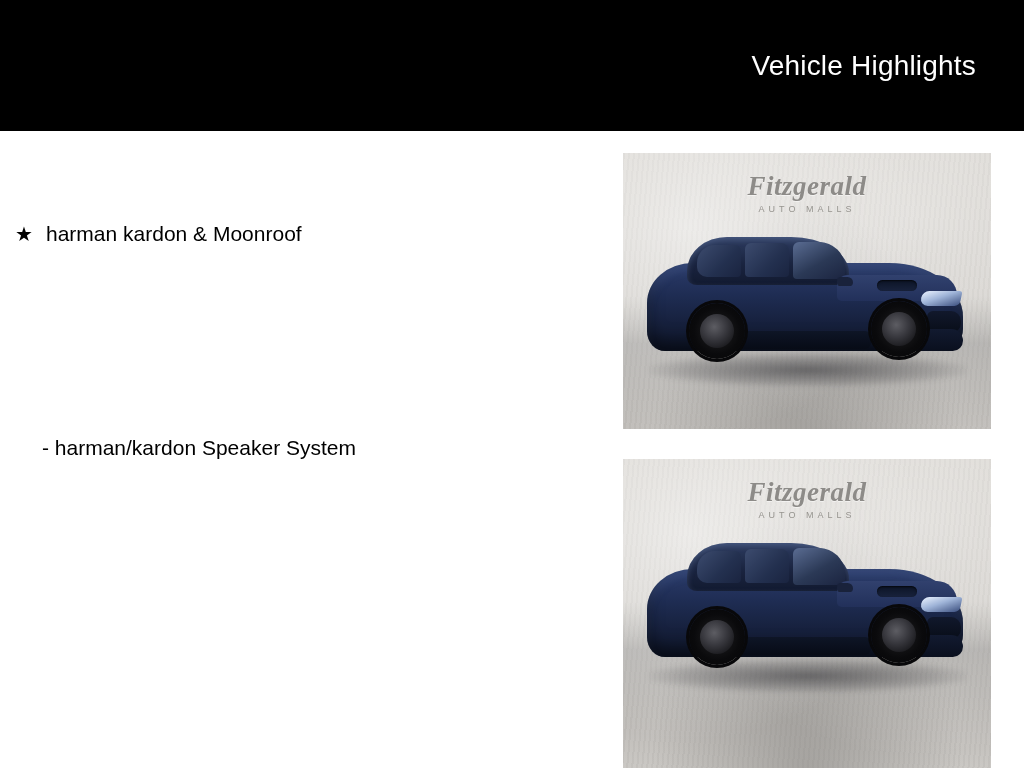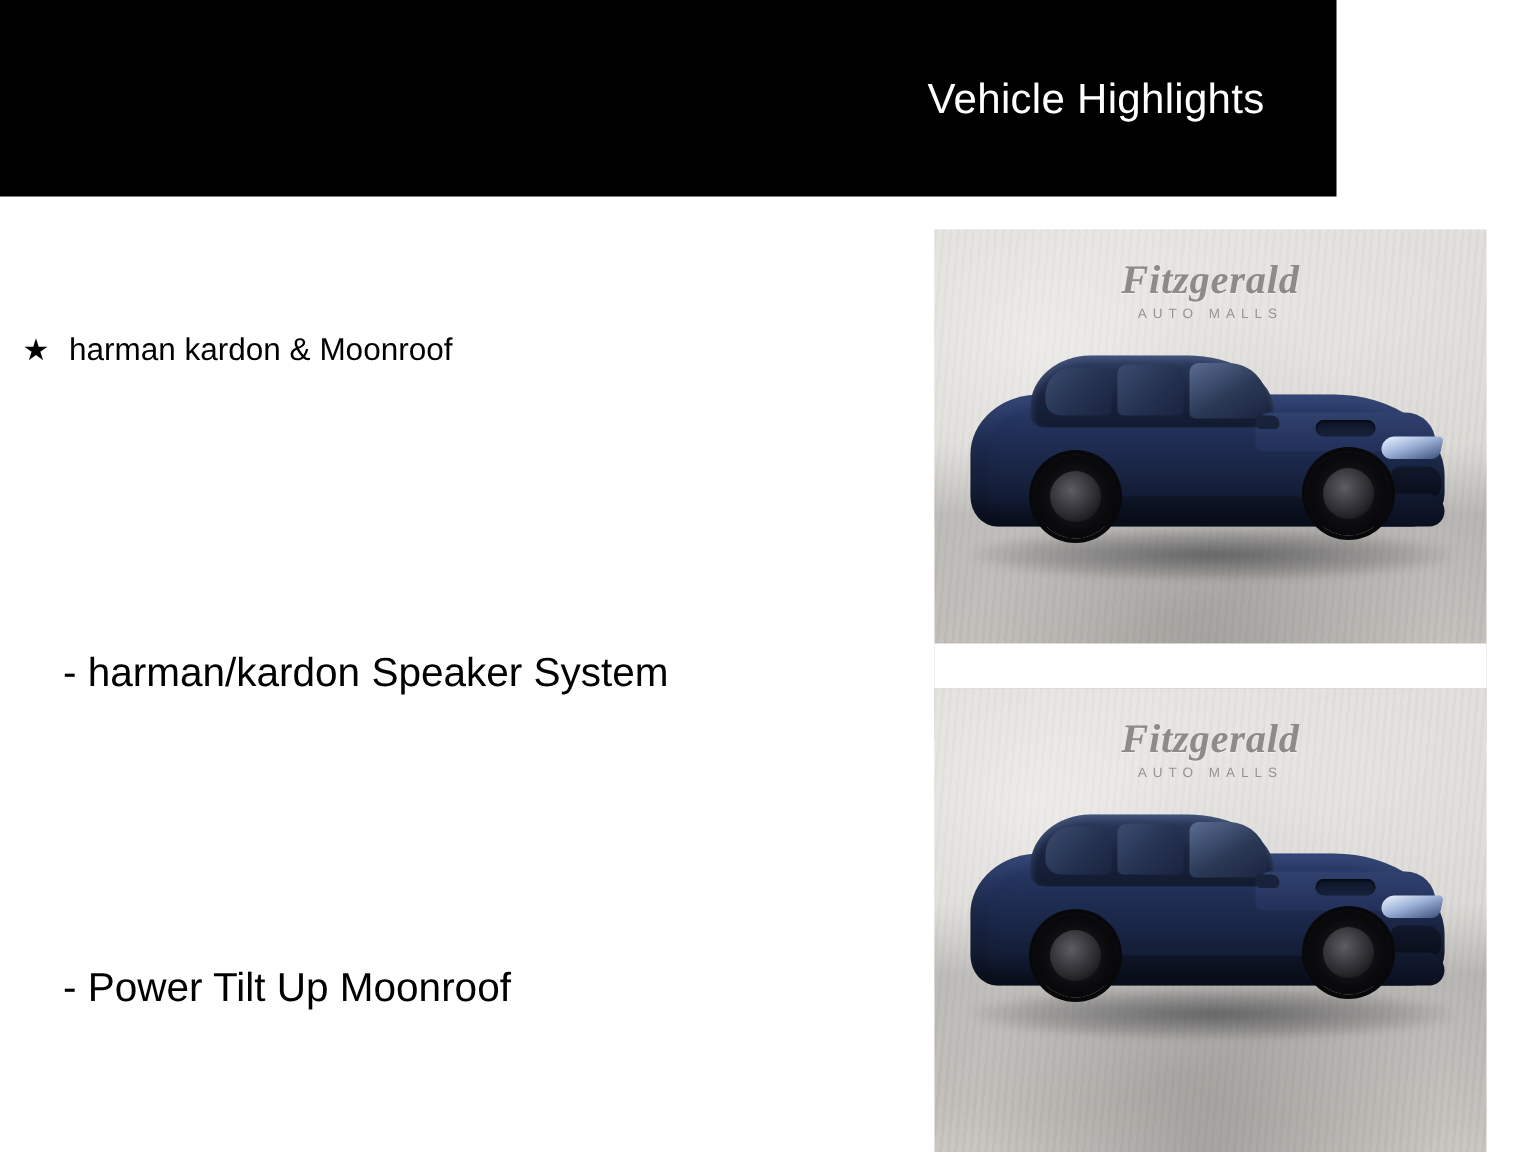--- a/index.html
+++ b/index.html
@@ -13,21 +13,21 @@
     font-family: "Liberation Sans", sans-serif;
     overflow: hidden;
     position: relative;
   }
 
   
   .header-bar {
     position: absolute;
     left: 0;
     top: 0;
-    width: 891px;
+    width: 1024px;
     height: 131px;
     background: #000000;
   }
   .header-title {
     position: absolute;
     right: 48px;
     top: 49px;
     color: #ffffff;
     font-size: 28px;
     line-height: 34px;
@@ -62,21 +62,21 @@
   .bullet-main-text {
     font-size: 21px;
     line-height: 30px;
     color: #000000;
     white-space: nowrap;
   }
 
   .sub-item {
     position: absolute;
     left: 42px;
-    font-size: 27px;
+    font-size: 21px;
     line-height: 30px;
     color: #000000;
     white-space: nowrap;
   }
   .sub-1 { top: 302px; }
   .sub-2 { top: 512px; }
 
   
   .photo {
     position: absolute;
@@ -288,21 +288,20 @@
 </div>
 
 <div class="content">
 
   <div class="bullet-main">
     <span class="bullet-star">★</span>
     <span class="bullet-main-text">harman kardon &amp; Moonroof</span>
   </div>
 
   <div class="sub-item sub-1">- harman/kardon Speaker System</div>
-  <div class="sub-item sub-2">- Power Tilt Up Moonroof</div>
 
 </div>
 
 <div class="photo photo-1">
   <div class="watermark">
     <div class="wm-main">Fitzgerald</div>
     <div class="wm-sub">AUTO MALLS</div>
   </div>
   <div class="car">
     <div class="car-shadow"></div>

